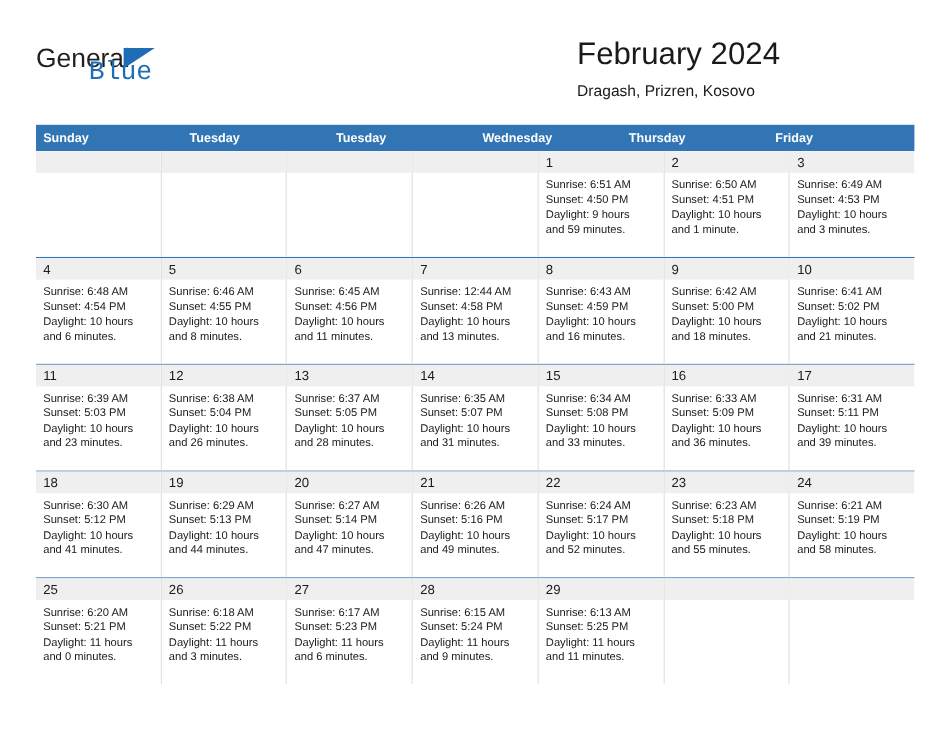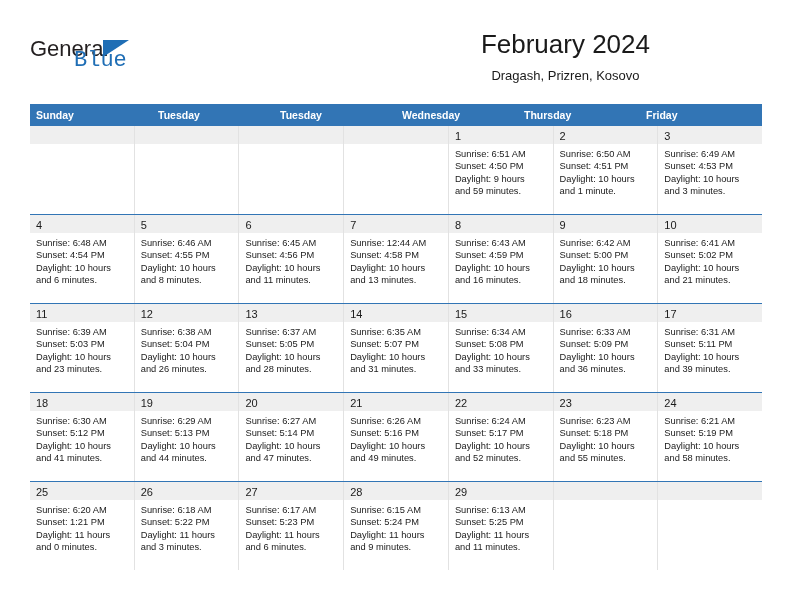--- a/index.html
+++ b/index.html
@@ -60,21 +60,21 @@
     top: 12px;
     font-size: 22px;
     color: #1f6eb5;
     font-family: Liberation Mono, monospace;
     margin-left: 8px;
   }
   .title-block {
     position: absolute;
     right: 0;
     top: 0;
-    text-align: center;
+    text-align: left;
   }
   .cal-title {
     font-size: 26px;
     color: #1a1a1a;
     line-height: 32px;
     white-space: nowrap;
   }
   .cal-subtitle {
     font-size: 13px;
     color: #1a1a1a;
@@ -428,21 +428,21 @@
               </div>
             </div>
           </div>
         </div>
         <div class="week">
           <div class="week-inner">
             <div class="day-cell">
               <div class="day-num-band"><span class="day-num">25</span></div>
               <div class="day-body">
                 <div class="day-line">Sunrise: 6:20 AM</div>
-                <div class="day-line">Sunset: 1:21 PM</div>
+                <div class="day-line">Sunset: 5:21 PM</div>
                 <div class="day-line">Daylight: 11 hours</div>
                 <div class="day-line">and 0 minutes.</div>
               </div>
             </div>
             <div class="day-cell">
               <div class="day-num-band"><span class="day-num">26</span></div>
               <div class="day-body">
                 <div class="day-line">Sunrise: 6:18 AM</div>
                 <div class="day-line">Sunset: 5:22 PM</div>
                 <div class="day-line">Daylight: 11 hours</div>

